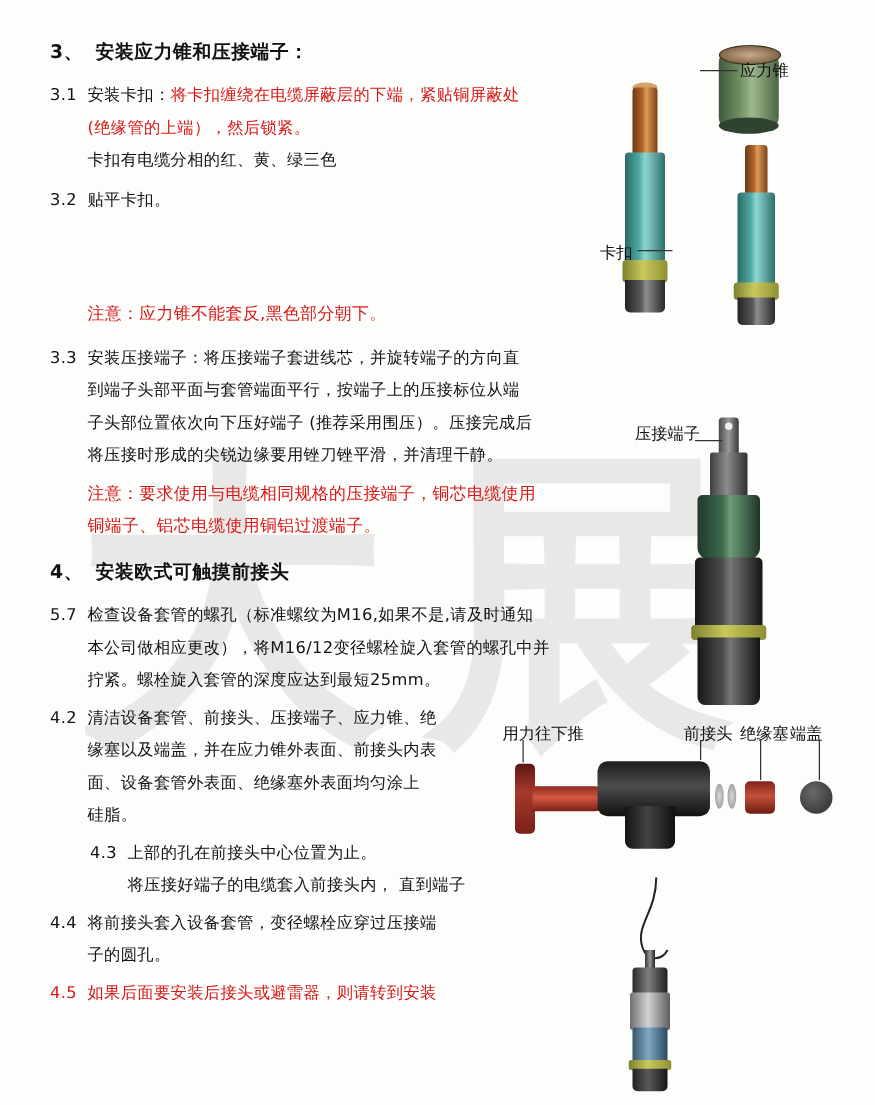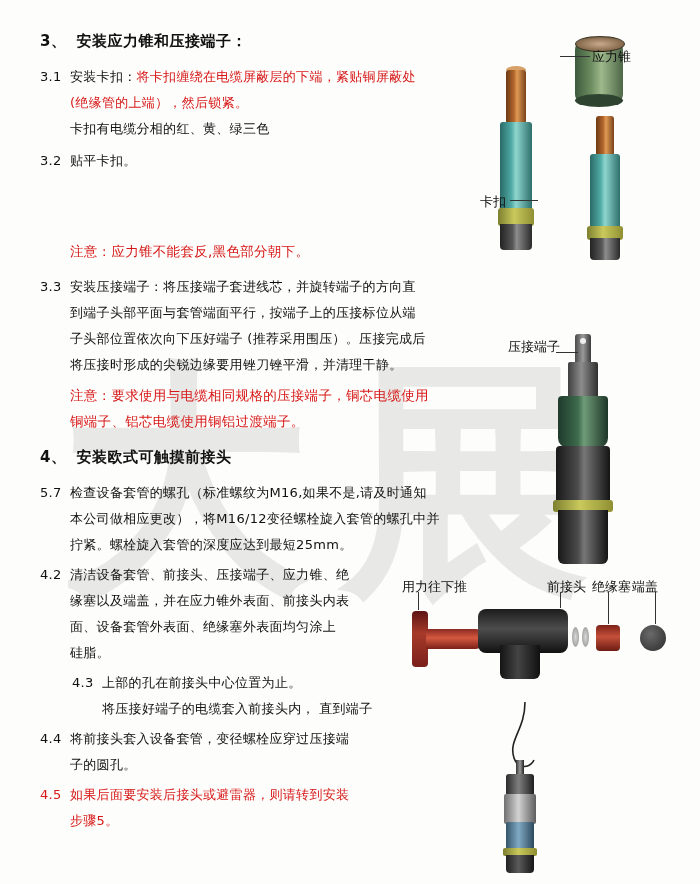--- a/index.html
+++ b/index.html
@@ -329,21 +329,20 @@
 
     <div class="para" style="left:40px; top:726px; width:360px;">
       <span class="idx">4.4</span>
       <span class="body">将前接头套入设备套管，变径螺栓应穿过压接端</span>
       <span class="body">子的圆孔。</span>
     </div>
 
     <div class="para red" style="left:40px; top:782px; width:360px;">
       <span class="idx">4.5</span>
       <span class="body">如果后面要安装后接头或避雷器，则请转到安装</span>
-      <span class="body">步骤5。</span>
     </div>
 
     <div class="fig1">
       <div class="cone-outer"></div>
       <div class="cone-top"></div>
       <div class="cone-bot"></div>
 
       <div class="rod1-top"></div>
       <div class="rod1"></div>
       <div class="tube1"></div>

